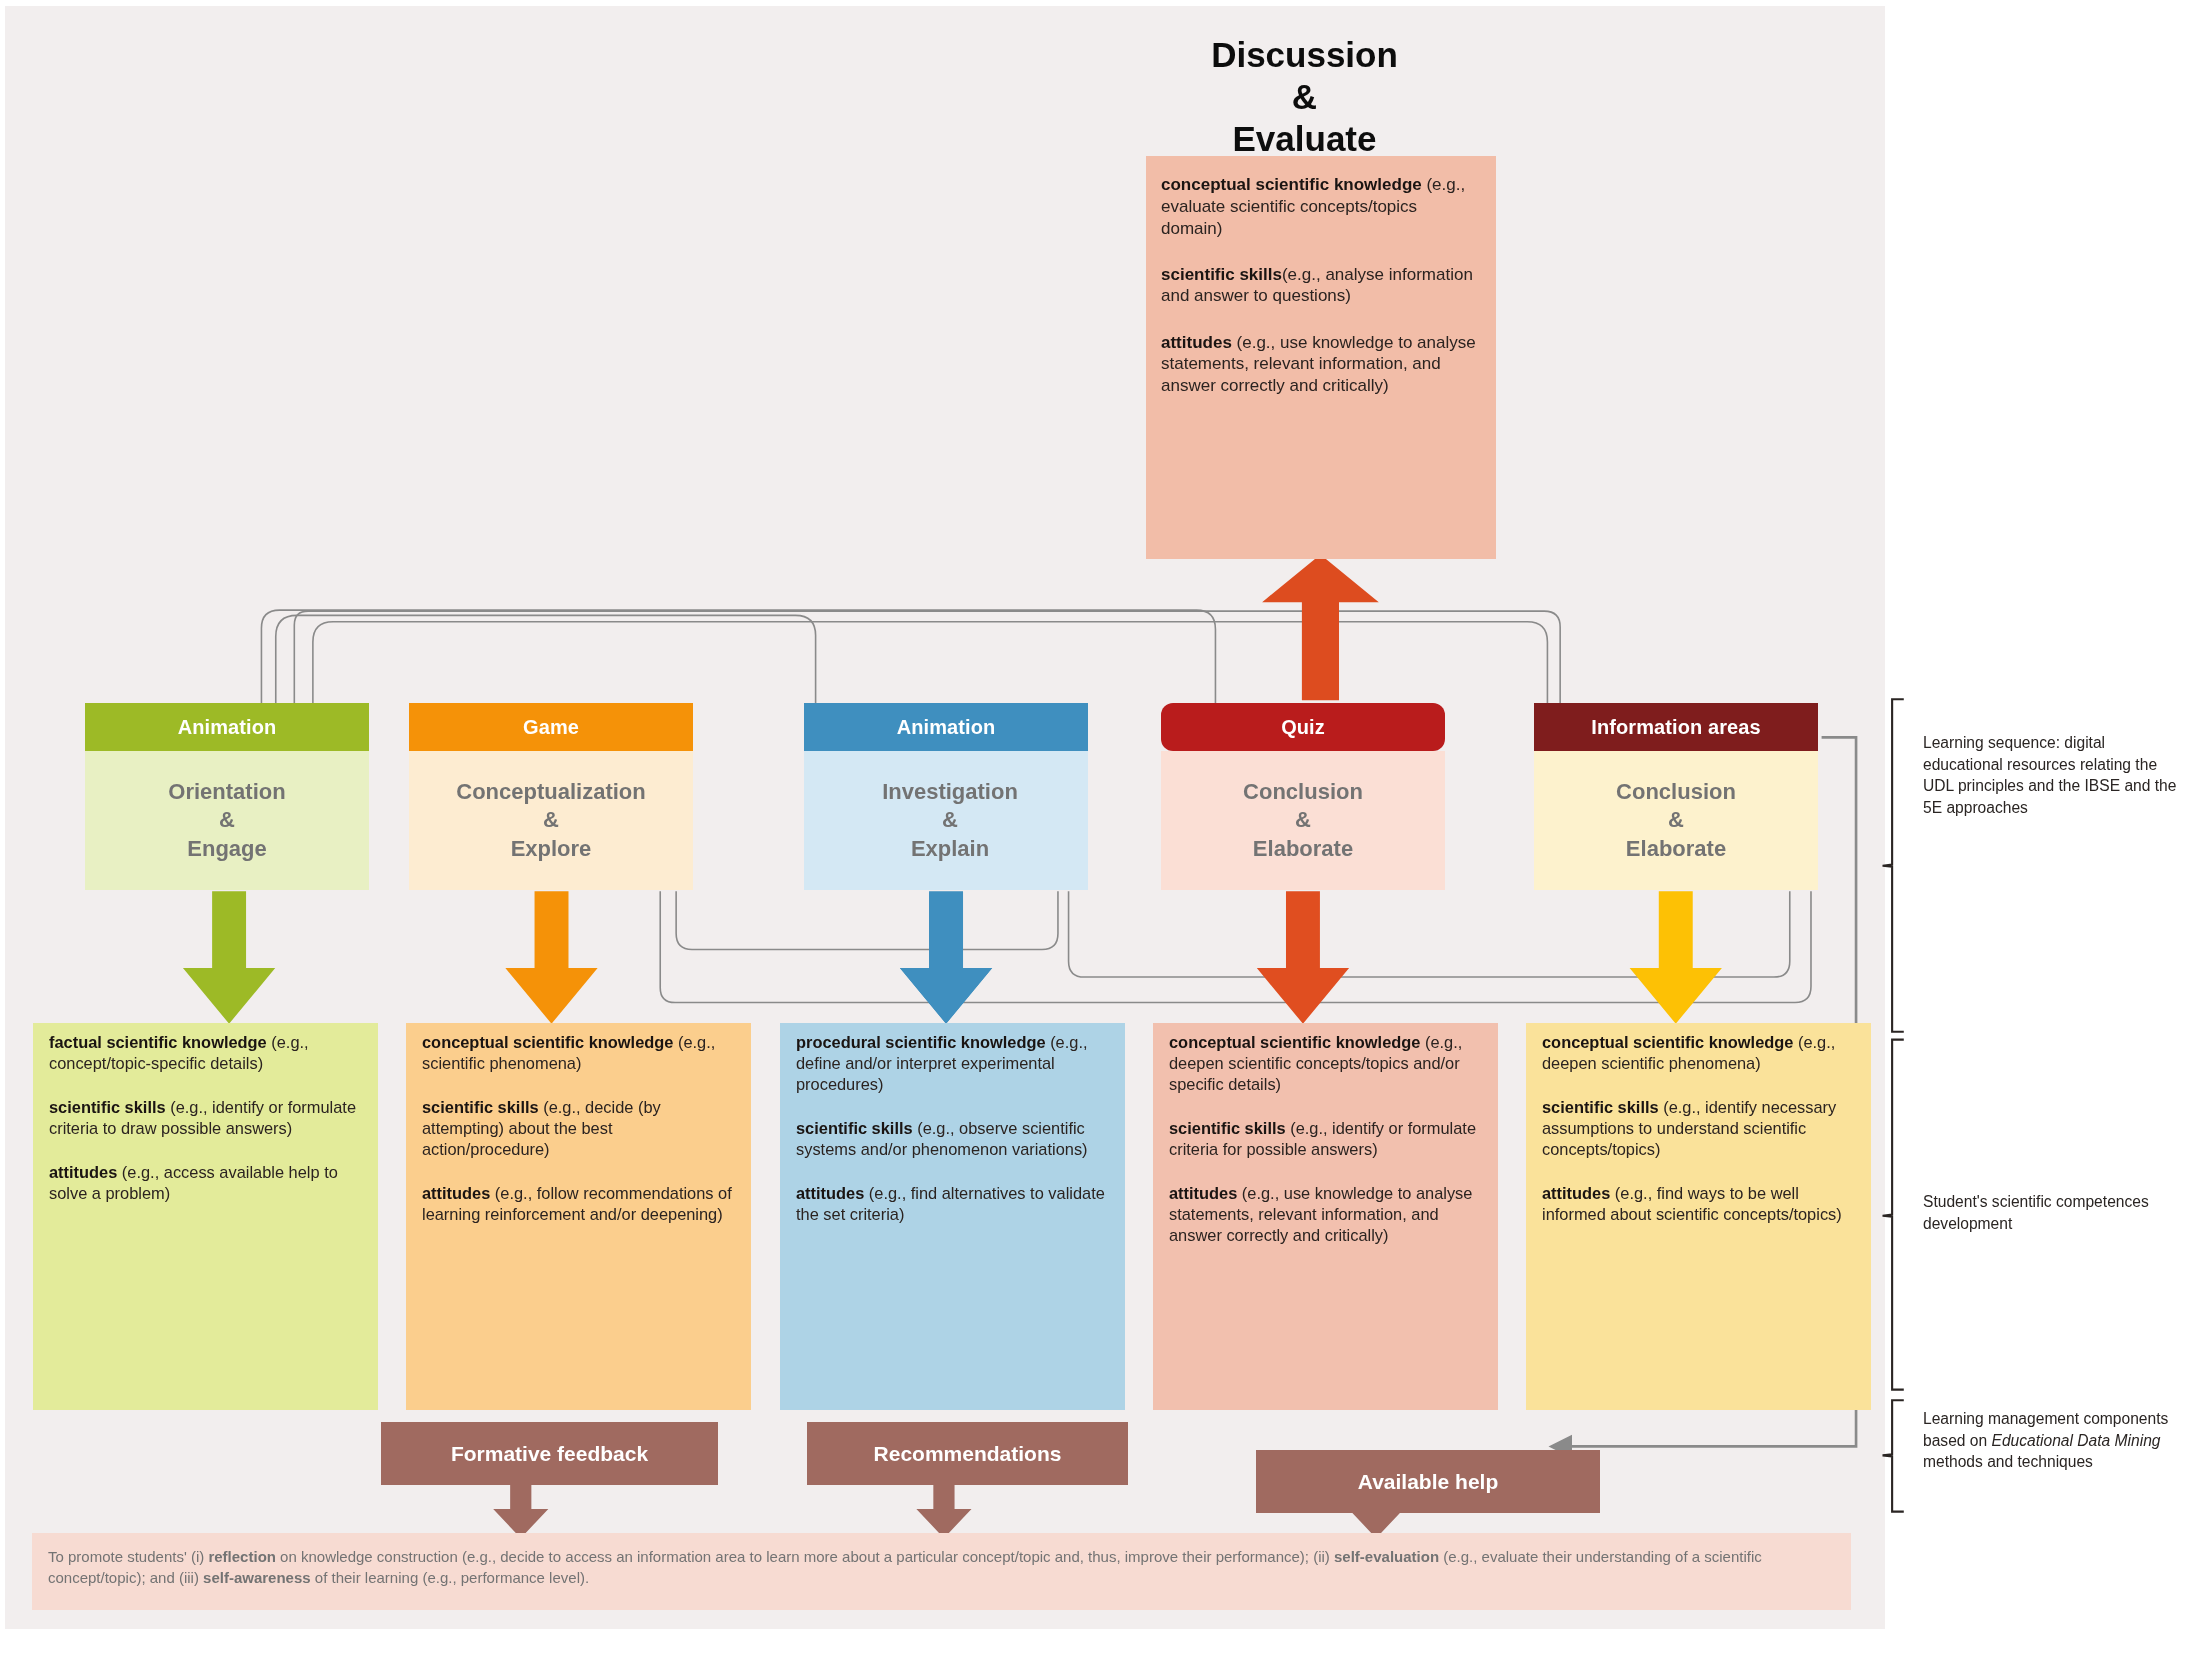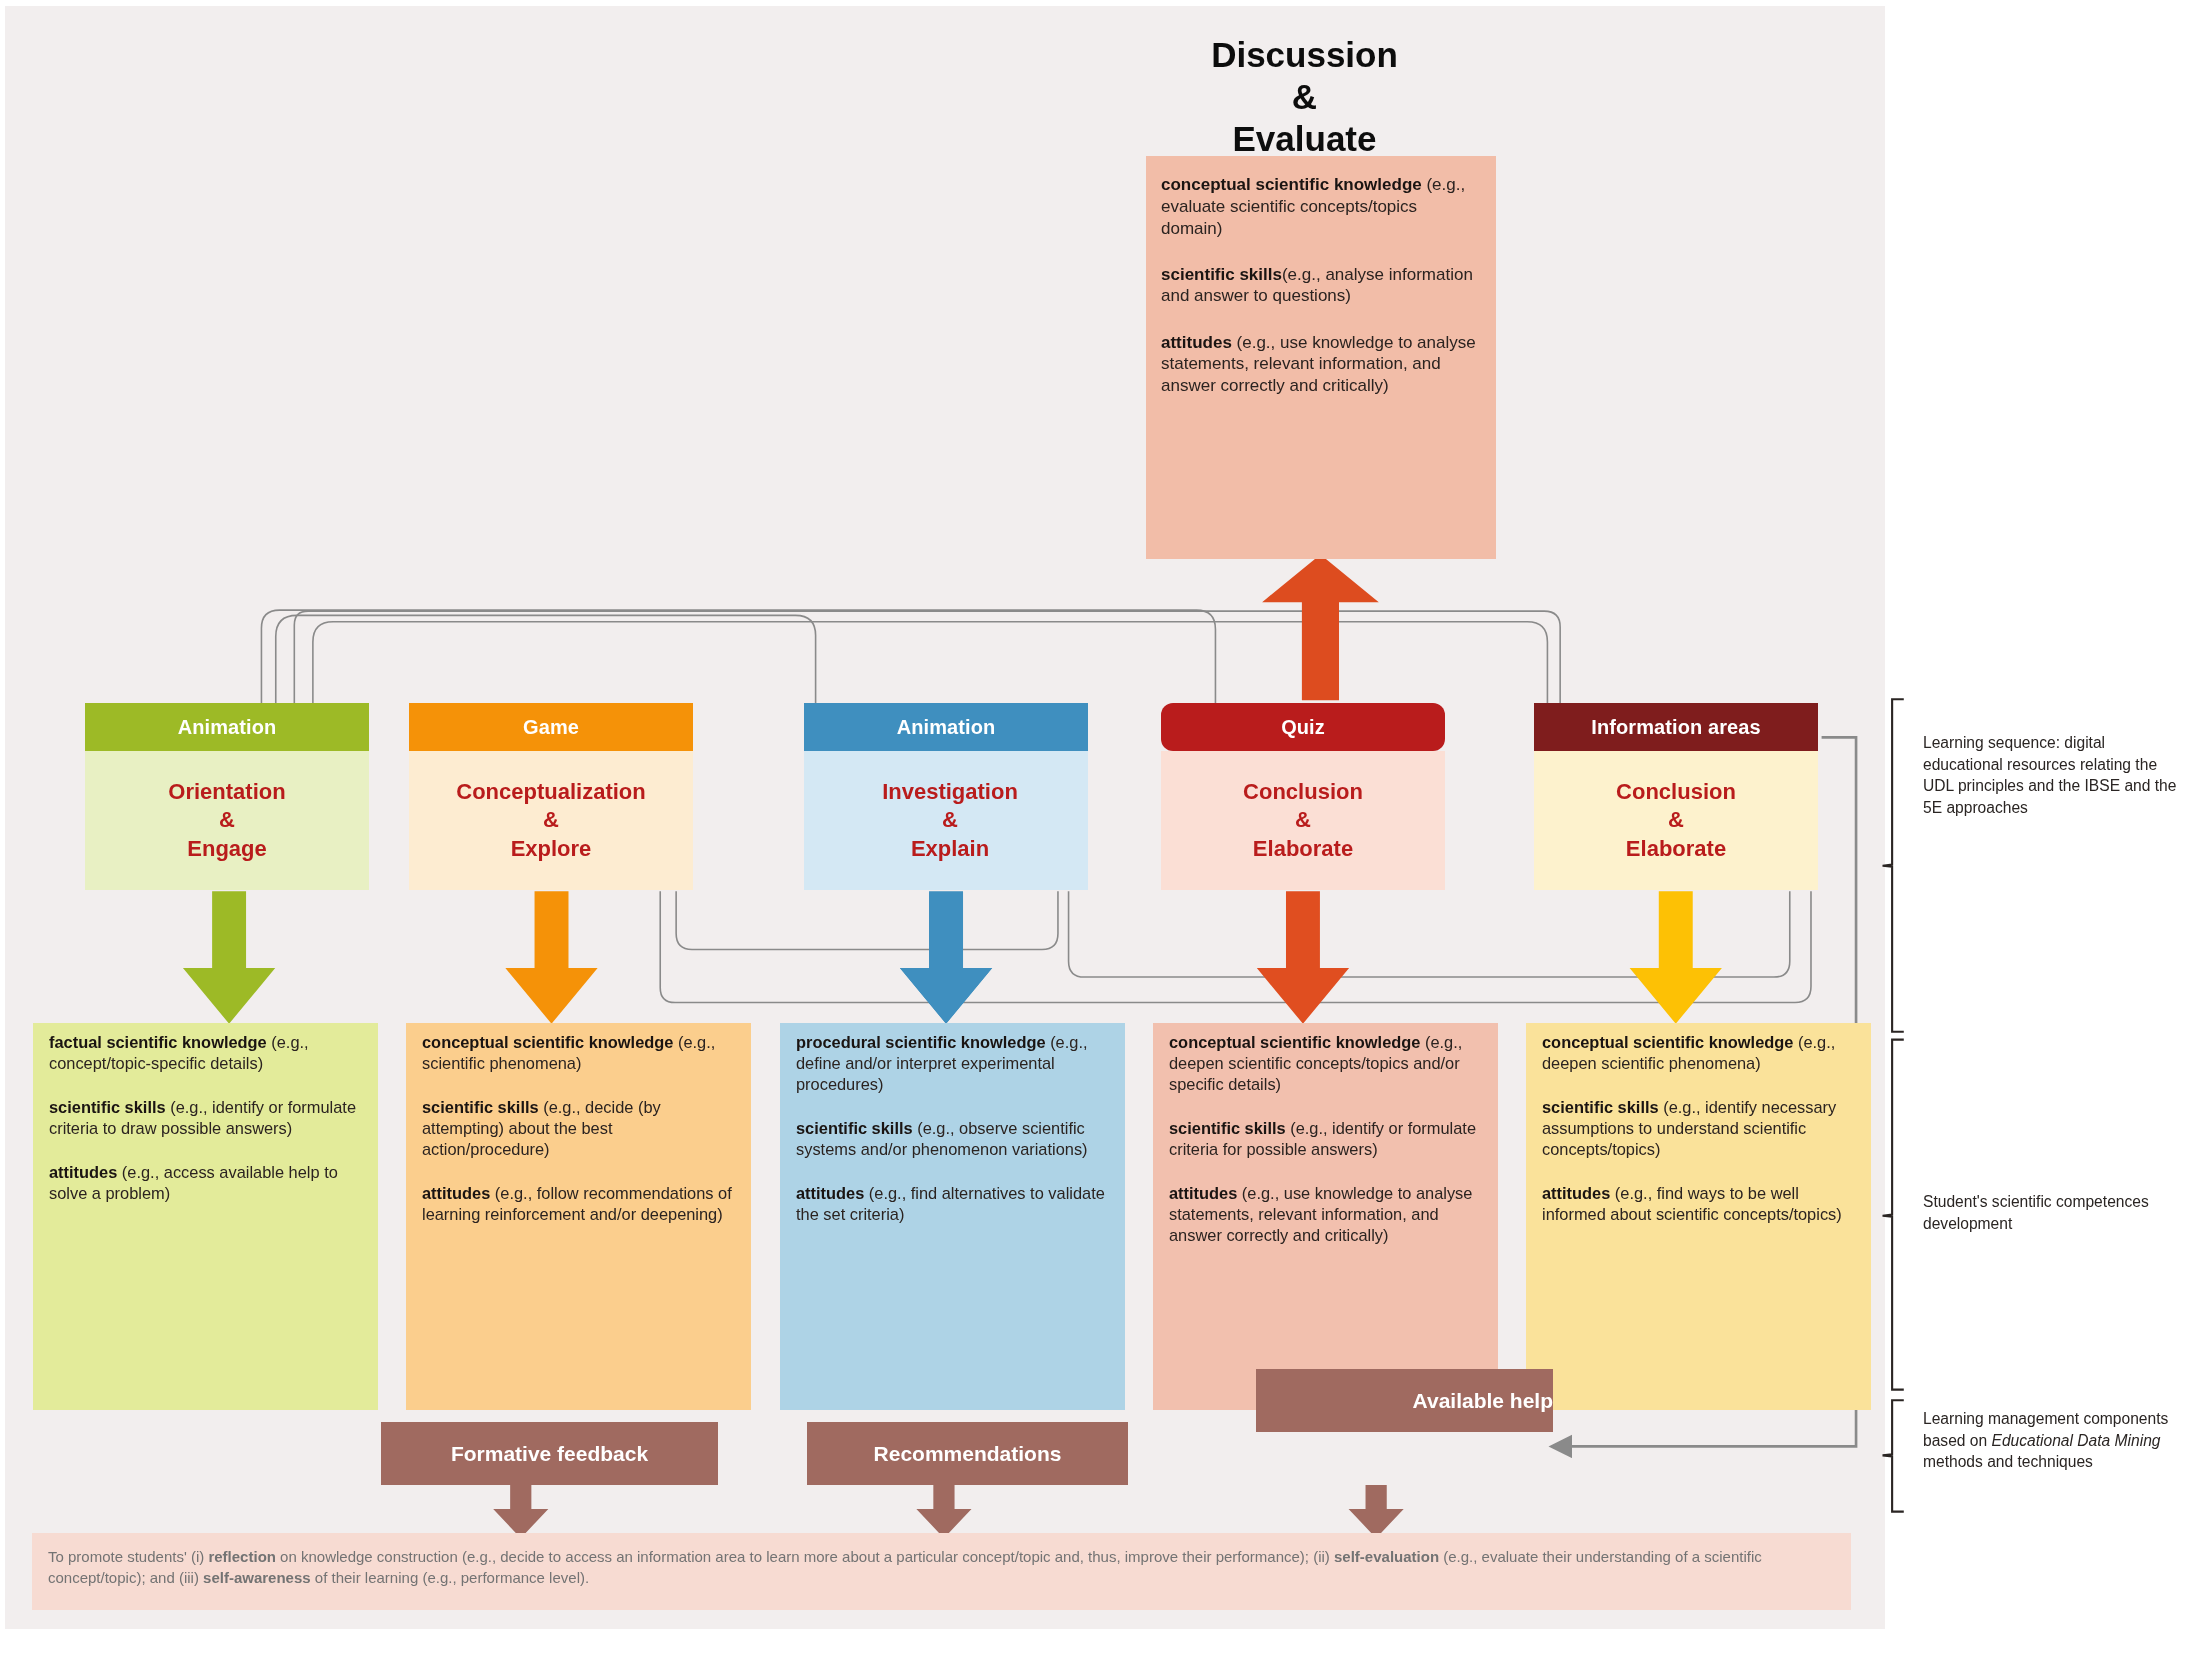--- a/index.html
+++ b/index.html
@@ -16,21 +16,21 @@
   .cbox{position:absolute;box-sizing:border-box;padding:18px 15px 10.6px 15px;}
   .cbox p{margin:0 0 24.4px 0;font-size:17px;line-height:1.28;color:#2b2320;}
   .cbox p:last-child{margin-bottom:0;}
   .cbox b{font-weight:bold;color:#1a1412;}
 
   
   .stage{position:absolute;width:284px;}
   .stage .cap{height:48px;display:flex;align-items:center;justify-content:center;
     font-size:20px;font-weight:bold;color:#ffffff;letter-spacing:0.1px;}
   .stage .body{height:139px;display:flex;flex-direction:column;align-items:center;
-    justify-content:center;font-size:22px;font-weight:bold;color:#b91c1c;line-height:1.30;text-align:center;}
+    justify-content:center;font-size:22px;font-weight:bold;color:#737373;line-height:1.30;text-align:center;}
 
   
   .lowbox{position:absolute;width:345px;height:387px;box-sizing:border-box;}
   .lowbox .cbox{position:static;padding:9px 16px 0 16px;}
   .lowbox .cbox p{font-size:16.4px;margin-bottom:23px;}
 
   
   .lms{position:absolute;height:63px;background:#a06a60;display:flex;align-items:center;
     justify-content:center;color:#ffffff;font-size:21px;font-weight:bold;margin-left:28px;}
 
@@ -206,21 +206,21 @@
       <p><b>attitudes</b><span> (e.g., find ways to be well informed about scientific concepts/topics)</span></p>
     </div>
   </div>
 
   <div class="lms" style="left:353px;top:1422px;width:337px;">
     <span>Formative feedback</span>
   </div>
   <div class="lms" style="left:779px;top:1422px;width:321px;">
     <span>Recommendations</span>
   </div>
-  <div class="lms" style="left:1228px;top:1369px;width:297px;justify-content:flex-end;">
+  <div class="lms" style="left:1228px;top:1450px;width:344px;">
     <span>Available help</span>
   </div>
 
   <div class="footer">
     <span>To promote students' (i) </span><b>reflection</b><span> on knowledge construction (e.g., decide to access an information area to learn more about a particular concept/topic and, thus, improve their performance); (ii) </span><b>self-evaluation</b><span> (e.g., evaluate their understanding of a scientific concept/topic); and (iii) </span><b>self-awareness</b><span> of their learning (e.g., performance level).</span>
   </div>
 
   <div class="annot" style="left:1923px;top:732px;width:265px;">Learning sequence: digital educational resources relating the UDL principles and the IBSE and the 5E approaches</div>
 
   <div class="annot" style="left:1923px;top:1191px;width:265px;">Student's scientific competences development</div>

